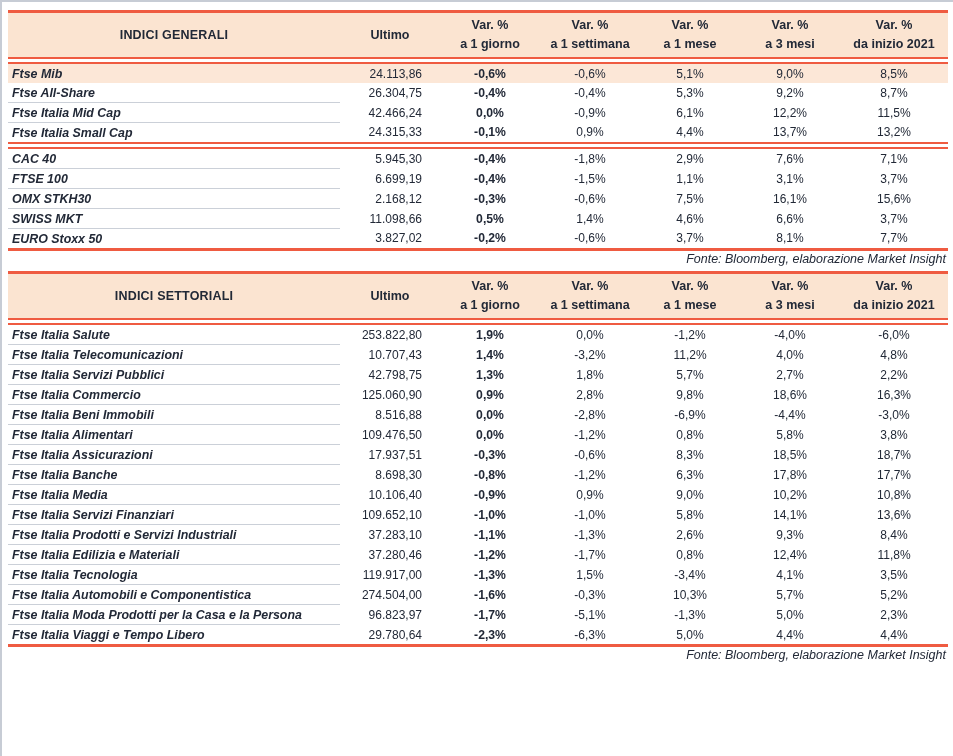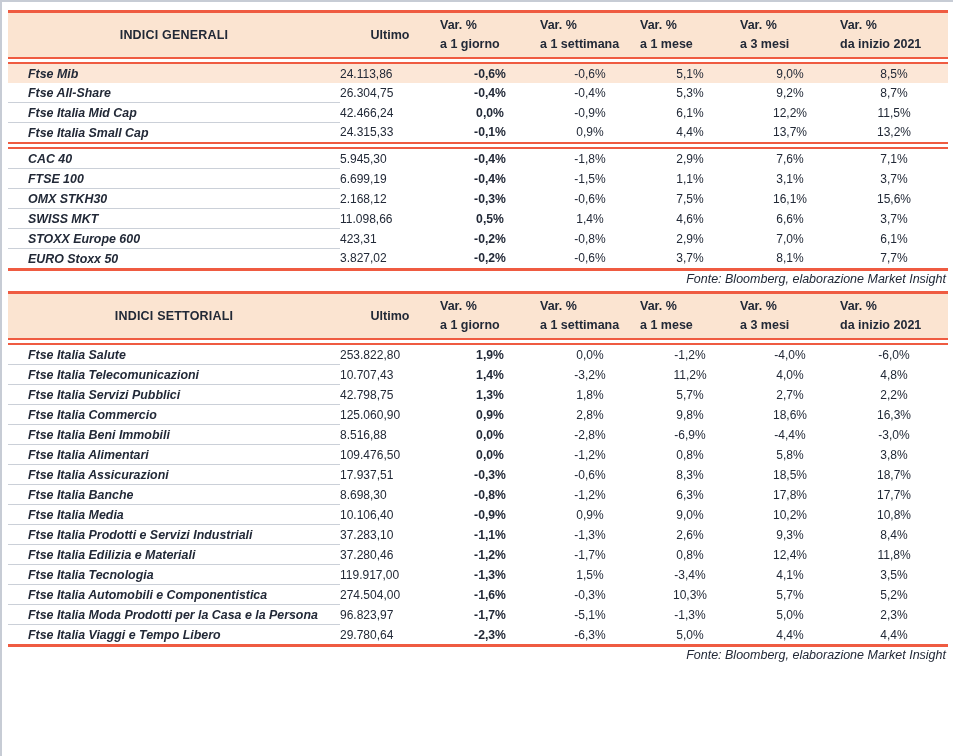--- a/index.html
+++ b/index.html
@@ -41,43 +41,44 @@
     border-top:3px solid var(--red);
     height:40px;
     font-size:12.5px;
     font-weight:bold;
     color:var(--ink);
     vertical-align:middle;
     padding:2px 0;
   }
   tr.head th.h-name{text-align:center;letter-spacing:.2px;}
   tr.head th.h-ult{text-align:center;}
-  tr.head th.h-pct div{line-height:1.55;text-align:left;}
+  tr.head th.h-pct div{line-height:1.55;text-align:center;}
 
   tr.hdiv td, tr.gdiv td{
     height:3px;
     padding:0;
     border-top:2px solid var(--red);
     border-bottom:2px solid var(--red);
     background:#ffffff;
   }
 
   tbody td{height:19px;padding:0;vertical-align:middle;}
   td.name{
     font-size:12.4px;
     font-weight:bold;
     font-style:italic;
-    padding-left:20px;
+    padding-left:4px;
     border-bottom:1px solid var(--line);
     white-space:nowrap;
     overflow:hidden;
   }
   tr.last td.name, tr.hl td.name{border-bottom:none;}
   td.num{
     font-size:12px;
+    text-align:right;
     padding-right:18px;
     white-space:nowrap;
   }
   td.pct{font-size:12px;text-align:center;white-space:nowrap;}
   td.pct.first{font-weight:bold;font-size:12.2px;}
   tr.hl td{background:var(--hl);}
 
   .fonte{
     width:938px;
     text-align:right;
@@ -203,29 +204,20 @@
           </tr>
           <tr>
             <td class="name">SWISS MKT</td>
             <td class="num">11.098,66</td>
             <td class="pct first">0,5%</td>
             <td class="pct">1,4%</td>
             <td class="pct">4,6%</td>
             <td class="pct">6,6%</td>
             <td class="pct">3,7%</td>
           </tr>
-          <tr>
-            <td class="name">STOXX Europe 600</td>
-            <td class="num">423,31</td>
-            <td class="pct first">-0,2%</td>
-            <td class="pct">-0,8%</td>
-            <td class="pct">2,9%</td>
-            <td class="pct">7,0%</td>
-            <td class="pct">6,1%</td>
-          </tr>
           <tr class="last">
             <td class="name">EURO Stoxx 50</td>
             <td class="num">3.827,02</td>
             <td class="pct first">-0,2%</td>
             <td class="pct">-0,6%</td>
             <td class="pct">3,7%</td>
             <td class="pct">8,1%</td>
             <td class="pct">7,7%</td>
           </tr>
         </tbody>
@@ -349,20 +341,29 @@
           <tr>
             <td class="name">Ftse Italia Media</td>
             <td class="num">10.106,40</td>
             <td class="pct first">-0,9%</td>
             <td class="pct">0,9%</td>
             <td class="pct">9,0%</td>
             <td class="pct">10,2%</td>
             <td class="pct">10,8%</td>
           </tr>
           <tr>
+            <td class="name">Ftse Italia Servizi Finanziari</td>
+            <td class="num">109.652,10</td>
+            <td class="pct first">-1,0%</td>
+            <td class="pct">-1,0%</td>
+            <td class="pct">5,8%</td>
+            <td class="pct">14,1%</td>
+            <td class="pct">13,6%</td>
+          </tr>
+          <tr>
             <td class="name">Ftse Italia Prodotti e Servizi Industriali</td>
             <td class="num">37.283,10</td>
             <td class="pct first">-1,1%</td>
             <td class="pct">-1,3%</td>
             <td class="pct">2,6%</td>
             <td class="pct">9,3%</td>
             <td class="pct">8,4%</td>
           </tr>
           <tr>
             <td class="name">Ftse Italia Edilizia e Materiali</td>

